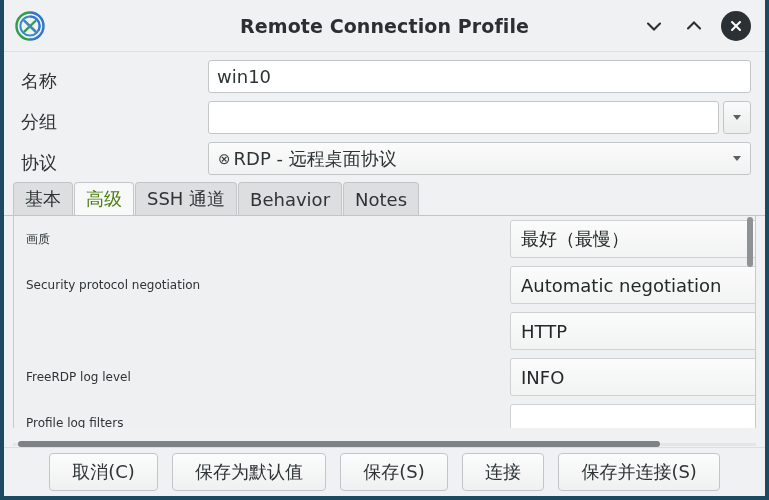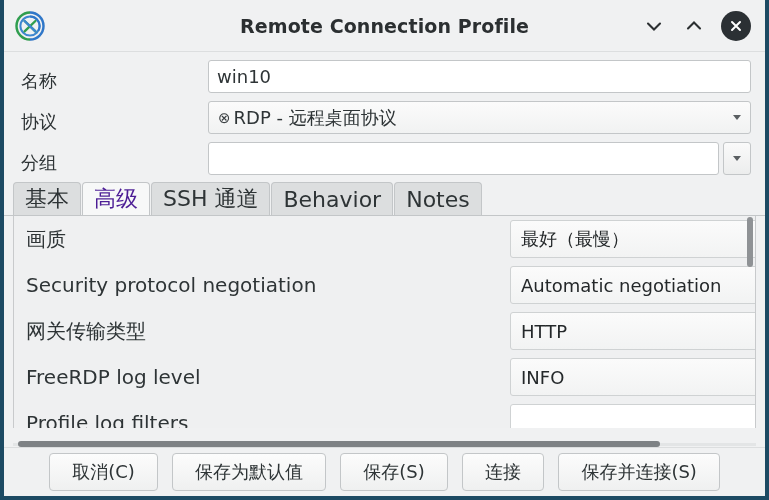--- a/index.html
+++ b/index.html
@@ -144,52 +144,52 @@
     margin-top: 5px;
     height: 36px;
     border-bottom: 1px solid #c3c6c8;
     position: relative;
   }
   .tab {
     height: 33px;
     padding: 0 11px;
     display: flex;
     align-items: center;
-    font-size: 22px;
+    font-size: 18px;
     color: #2e3436;
     background: #dcdedf;
     border: 1px solid #c3c6c8;
     border-bottom: none;
     border-radius: 4px 4px 0 0;
     margin-right: 1px;
   }
   .tab.active {
     background: #f7f8f8;
-    color: #4c1d95;
+    color: #4d7c0f;
   }
 
   
   #settings {
     position: relative;
     height: 212px;
     background: #eff0f1;
     border-left: 1px solid #c8cacc;
     border-right: 1px solid #c8cacc;
     margin: 0 9px;
     overflow: hidden;
   }
   .srow {
     position: relative;
     height: 46px;
     display: flex;
     align-items: center;
   }
   .slabel {
     padding-left: 12px;
-    font-size: 20px;
+    font-size: 12px;
     color: #2e3436;
     white-space: nowrap;
     text-align: right;
   }
   .svalue {
     position: absolute;
     left: 496px;
     right: -90px;
     top: 4px;
     height: 38px;
@@ -317,42 +317,42 @@
   <div id="topform">
 
     <div class="frow">
       <div class="flabel">名称</div>
       <div class="fctl">
         <div class="textinput" placeholder="">win10</div>
       </div>
     </div>
 
     <div class="frow">
+      <div class="flabel">分组</div>
+      <div class="fctl">
+        <div class="textinput" placeholder=""></div>
+        <div class="combo-btn">
+          <span class="arrow-dn"></span>
+        </div>
+      </div>
+    </div>
+
+    <div class="frow">
       <div class="flabel">协议</div>
       <div class="fctl">
         <div class="bigcombo">
           <span class="cb-text">
             <span class="proto-glyph">⊗</span>
             <span>RDP - 远程桌面协议</span>
           </span>
           <span class="arrow-dn"></span>
         </div>
       </div>
     </div>
 
-    <div class="frow">
-      <div class="flabel">分组</div>
-      <div class="fctl">
-        <div class="textinput" placeholder=""></div>
-        <div class="combo-btn">
-          <span class="arrow-dn"></span>
-        </div>
-      </div>
-    </div>
-
   </div>
 
   <div id="tabstrip">
       <div class="tab">
         <span>基本</span>
       </div>
       <div class="tab active">
         <span>高级</span>
       </div>
       <div class="tab">
@@ -370,21 +370,20 @@
     <div id="rows">
         <div class="srow">
           <div class="slabel">画质</div>
           <div class="svalue">最好（最慢）</div>
         </div>
         <div class="srow">
           <div class="slabel">Security protocol negotiation</div>
           <div class="svalue">Automatic negotiation</div>
         </div>
         <div class="srow">
-          <div class="slabel">网关传输类型</div>
           <div class="svalue">HTTP</div>
         </div>
         <div class="srow">
           <div class="slabel">FreeRDP log level</div>
           <div class="svalue">INFO</div>
         </div>
         <div class="srow">
           <div class="slabel">Profile log filters</div>
           <div class="svalue blank"></div>
         </div>

